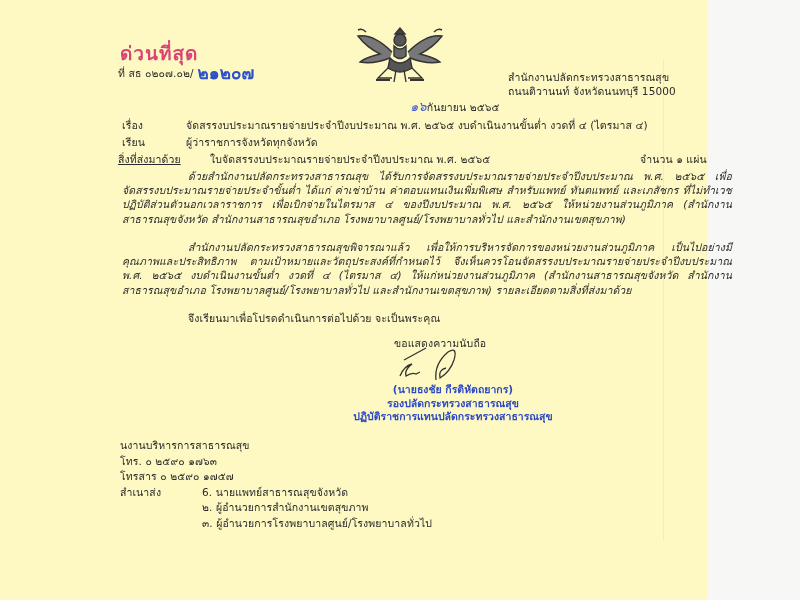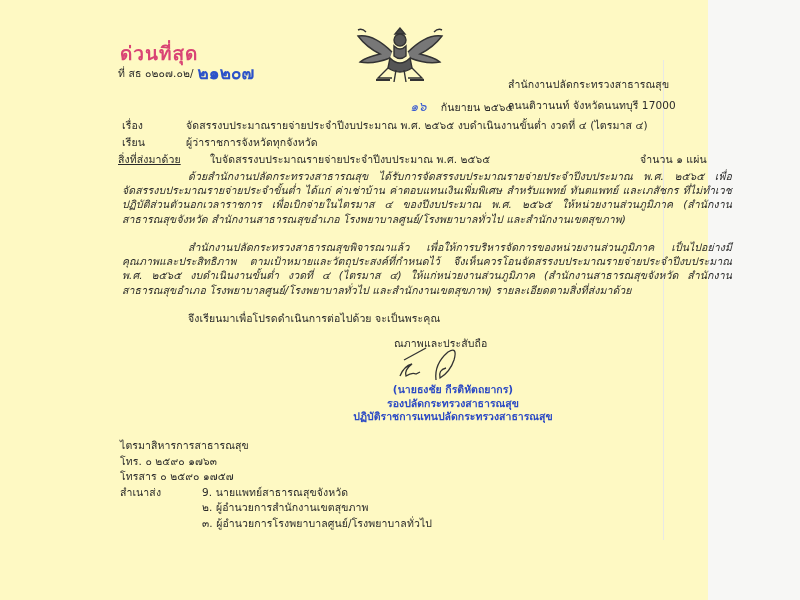--- a/index.html
+++ b/index.html
@@ -10,23 +10,23 @@
     color:#2a2a2a;
   }
   .page { position:absolute; left:0; top:0; width:708px; height:600px; background:#fef9c3; }
   .abs { position:absolute; white-space:nowrap; }
   .t { font-size:10.5px; line-height:14px; letter-spacing:0.1px; }
   .urgent { left:120px; top:38px; font-size:19px; font-weight:bold; color:#d94475; letter-spacing:1px; }
   .docno { left:118px; top:66px; }
   .docno .hand { color:#2c52c9; font-size:17px; font-weight:bold; margin-left:4px; vertical-align:-2px; }
   .garuda { left:352px; top:22px; width:96px; height:70px; }
   .office { left:508px; top:70px; }
-  .office div { line-height:14px;margin-top:7px; }
+  .office div { line-height:14px; }
   .date { left:410px; top:100px; }
-  .date .hand { color:#3a5bd0; font-size:13px; font-style:italic; margin-right:14px; }
+  .date .hand { color:#3a5bd0; font-size:13px; font-style:italic; }
   .row { left:122px; }
   .lbl { display:inline-block; width:64px; }
   .para { left:122px; width:610px; white-space:normal; text-align:justify; }
   .para p { margin:0; line-height:14.2px;font-style:italic; }
   .ind { text-indent:66px; }
   .blue { color:#2b49c4; font-weight:bold; }
   .sig-block { left:298px; top:383px; width:310px; text-align:center; }
   .sig-block div { line-height:13.5px; font-size:10.5px; }
   .footer { left:120px; top:438px; }
   .footer div { line-height:15.5px; }
@@ -58,21 +58,21 @@
         <path d="M38 36 q10 10 20 0 l2 10 q-12 8 -24 0 z" fill="#555"></path>
         <path d="M36 46 l-10 10 h14 M60 46 l10 10 h-14"></path>
         <path d="M24 58 h14 M58 58 h14" stroke-width="2"></path>
         <path d="M44 48 l-2 12 M52 48 l2 12"></path>
       </g>
     </svg>
   </div>
 
   <div class="abs t office">
     <div>สำนักงานปลัดกระทรวงสาธารณสุข</div>
-    <div>ถนนติวานนท์ จังหวัดนนทบุรี 17000</div>
+    <div>ถนนติวานนท์ จังหวัดนนทบุรี 15000</div>
   </div>
 
   <div class="abs t date">
     <span class="hand">๑๖</span><span>กันยายน  ๒๕๖๕</span>
   </div>
 
   <div class="abs t row" style="top:118px;">
     <span class="lbl">เรื่อง</span><span>จัดสรรงบประมาณรายจ่ายประจำปีงบประมาณ พ.ศ. ๒๕๖๕ งบดำเนินงานขั้นต่ำ งวดที่ ๔ (ไตรมาส ๔)</span>
   </div>
   <div class="abs t row" style="top:135px;">
@@ -86,45 +86,45 @@
   <div class="abs t para" style="top:169px;">
     <p class="ind">ด้วยสำนักงานปลัดกระทรวงสาธารณสุข ได้รับการจัดสรรงบประมาณรายจ่ายประจำปีงบประมาณ พ.ศ. ๒๕๖๕ เพื่อจัดสรรงบประมาณรายจ่ายประจำขั้นต่ำ ได้แก่ ค่าเช่าบ้าน ค่าตอบแทนเงินเพิ่มพิเศษ สำหรับแพทย์ ทันตแพทย์ และเภสัชกร ที่ไม่ทำเวชปฏิบัติส่วนตัวนอกเวลาราชการ เพื่อเบิกจ่ายในไตรมาส ๔ ของปีงบประมาณ พ.ศ. ๒๕๖๕ ให้หน่วยงานส่วนภูมิภาค (สำนักงานสาธารณสุขจังหวัด สำนักงานสาธารณสุขอำเภอ โรงพยาบาลศูนย์/โรงพยาบาลทั่วไป และสำนักงานเขตสุขภาพ)</p>
   </div>
 
   <div class="abs t para" style="top:240px;">
     <p class="ind">สำนักงานปลัดกระทรวงสาธารณสุขพิจารณาแล้ว เพื่อให้การบริหารจัดการของหน่วยงานส่วนภูมิภาค เป็นไปอย่างมีคุณภาพและประสิทธิภาพ ตามเป้าหมายและวัตถุประสงค์ที่กำหนดไว้ จึงเห็นควรโอนจัดสรรงบประมาณรายจ่ายประจำปีงบประมาณ พ.ศ. ๒๕๖๕ งบดำเนินงานขั้นต่ำ งวดที่ ๔ (ไตรมาส ๔) ให้แก่หน่วยงานส่วนภูมิภาค (สำนักงานสาธารณสุขจังหวัด สำนักงานสาธารณสุขอำเภอ โรงพยาบาลศูนย์/โรงพยาบาลทั่วไป และสำนักงานเขตสุขภาพ) รายละเอียดตามสิ่งที่ส่งมาด้วย</p>
   </div>
 
   <div class="abs t" style="top:311px; left:188px;">จึงเรียนมาเพื่อโปรดดำเนินการต่อไปด้วย  จะเป็นพระคุณ</div>
 
-  <div class="abs t" style="top:336px; left:394px;">ณภาพและประสับถือ</div>
+  <div class="abs t" style="top:336px; left:394px;">ขอแสดงความนับถือ</div>
 
   <div class="abs" style="left:378px; top:346px; width:110px; height:40px;">
     <svg width="110" height="40" viewBox="0 0 110 40">
       <g fill="none" stroke="#333" stroke-width="1.3">
         <path d="M22 30 q4 -10 12 -12 q-8 6 -6 12 q6 -4 10 -2 l4 -2"></path>
         <path d="M26 14 l22 -12"></path>
         <path d="M58 34 q-2 -16 12 -28 q10 -6 6 8 q-4 12 -14 18 q-2 -8 6 -10"></path>
       </g>
     </svg>
   </div>
 
   <div class="abs sig-block blue">
     <div>(นายธงชัย   กีรติหัตถยากร)</div>
     <div>รองปลัดกระทรวงสาธารณสุข</div>
     <div>ปฏิบัติราชการแทนปลัดกระทรวงสาธารณสุข</div>
   </div>
 
   <div class="abs t footer">
-    <div>ไตรมาสิหารการสาธารณสุข</div>
+    <div>นงานบริหารการสาธารณสุข</div>
     <div>โทร. ๐ ๒๕๙๐ ๑๗๖๓</div>
     <div>โทรสาร ๐ ๒๕๙๐ ๑๗๕๗</div>
     <div class="cc-row">
       <span class="cc-lbl">สำเนาส่ง</span>
-      <span>9. นายแพทย์สาธารณสุขจังหวัด</span>
+      <span>6. นายแพทย์สาธารณสุขจังหวัด</span>
     </div>
     <div class="cc-row">
       <span class="cc-lbl"></span>
       <span>๒. ผู้อำนวยการสำนักงานเขตสุขภาพ</span>
     </div>
     <div class="cc-row">
       <span class="cc-lbl"></span>
       <span>๓. ผู้อำนวยการโรงพยาบาลศูนย์/โรงพยาบาลทั่วไป</span>
     </div>
   </div>

